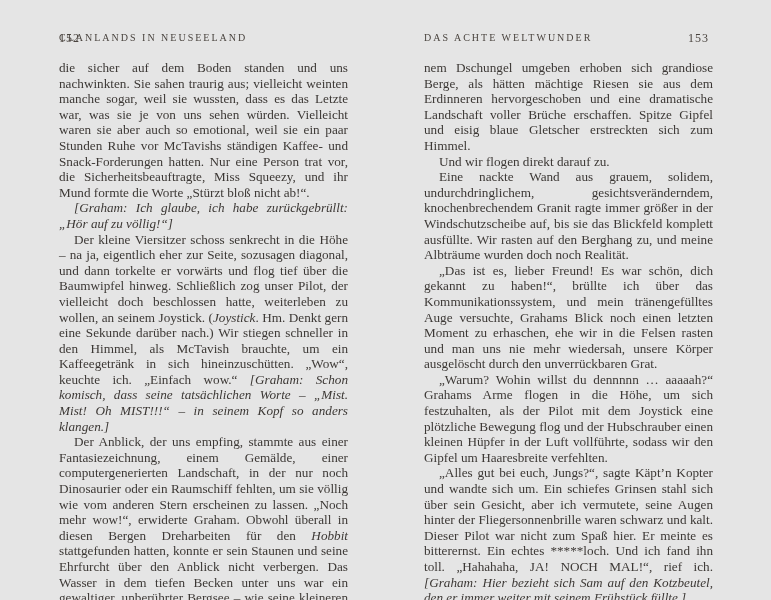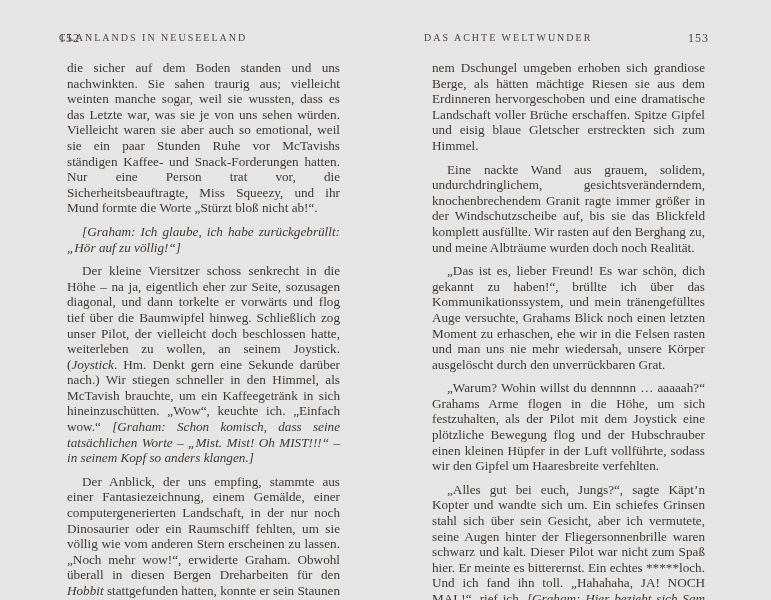--- a/index.html
+++ b/index.html
@@ -44,21 +44,21 @@
   }
   .pagehead.hl .pagenum { left: 0; }
   .pagehead.hr .pagenum { right: 4px; text-align: center; }
   .pagebody {
     margin-top: 15px;
     font-size: 13.2px;
     line-height: 15.6px;
     text-align: justify;
   }
   .pagebody p {
-    margin: 8px;
+    margin: 0;
     padding: 0;
   }
   .pagebody p.indent { text-indent: 15px; }
   .pagebody .it { font-style: italic; }
 </style>
 </head>
 <body>
 
 <div class="spread">
 
@@ -75,20 +75,21 @@
       </div>
   </div>
 
   <div class="page right">
     <div class="pagehead hr">
       <span class="running">DAS ACHTE WELTWUNDER</span>
       <span class="pagenum">153</span>
     </div>
     <div class="pagebody" id="right-body">
         <p class=""><span>nem Dschungel umgeben erhoben sich grandiose Berge, als hätten mächtige Riesen sie aus dem Erdinneren hervorgeschoben und eine dramatische Landschaft voller Brüche erschaffen. Spitze Gipfel und eisig blaue Gletscher erstreckten sich zum Himmel.</span></p>
+        <p class="indent"><span>Und wir flogen direkt darauf zu.</span></p>
         <p class="indent"><span>Eine nackte Wand aus grauem, solidem, undurchdringlichem, gesichtsveränderndem, knochenbrechendem Granit ragte immer größer in der Windschutzscheibe auf, bis sie das Blickfeld komplett ausfüllte. Wir rasten auf den Berghang zu, und meine Albträume wurden doch noch Realität.</span></p>
         <p class="indent"><span>„Das ist es, lieber Freund! Es war schön, dich gekannt zu haben!“, brüllte ich über das Kommunikationssystem, und mein tränengefülltes Auge versuchte, Grahams Blick noch einen letzten Moment zu erhaschen, ehe wir in die Felsen rasten und man uns nie mehr wiedersah, unsere Körper ausgelöscht durch den unverrückbaren Grat.</span></p>
         <p class="indent"><span>„Warum? Wohin willst du dennnnn … aaaaah?“ Grahams Arme flogen in die Höhe, um sich festzuhalten, als der Pilot mit dem Joystick eine plötzliche Bewegung flog und der Hubschrauber einen kleinen Hüpfer in der Luft vollführte, sodass wir den Gipfel um Haaresbreite verfehlten.</span></p>
         <p class="indent"><span>„Alles gut bei euch, Jungs?“, sagte Käpt’n Kopter und wandte sich um. Ein schiefes Grinsen stahl sich über sein Gesicht, aber ich vermutete, seine Augen hinter der Fliegersonnenbrille waren schwarz und kalt. Dieser Pilot war nicht zum Spaß hier. Er meinte es bitterernst. Ein echtes *****loch. Und ich fand ihn toll. „Hahahaha, JA! NOCH MAL!“, rief ich. </span><span class="it">[Graham: Hier bezieht sich Sam auf den Kotzbeutel, den er immer weiter mit seinem Frühstück füllte.]</span></p>
       </div>
   </div>
 
 </div>
 
 </body></html>

